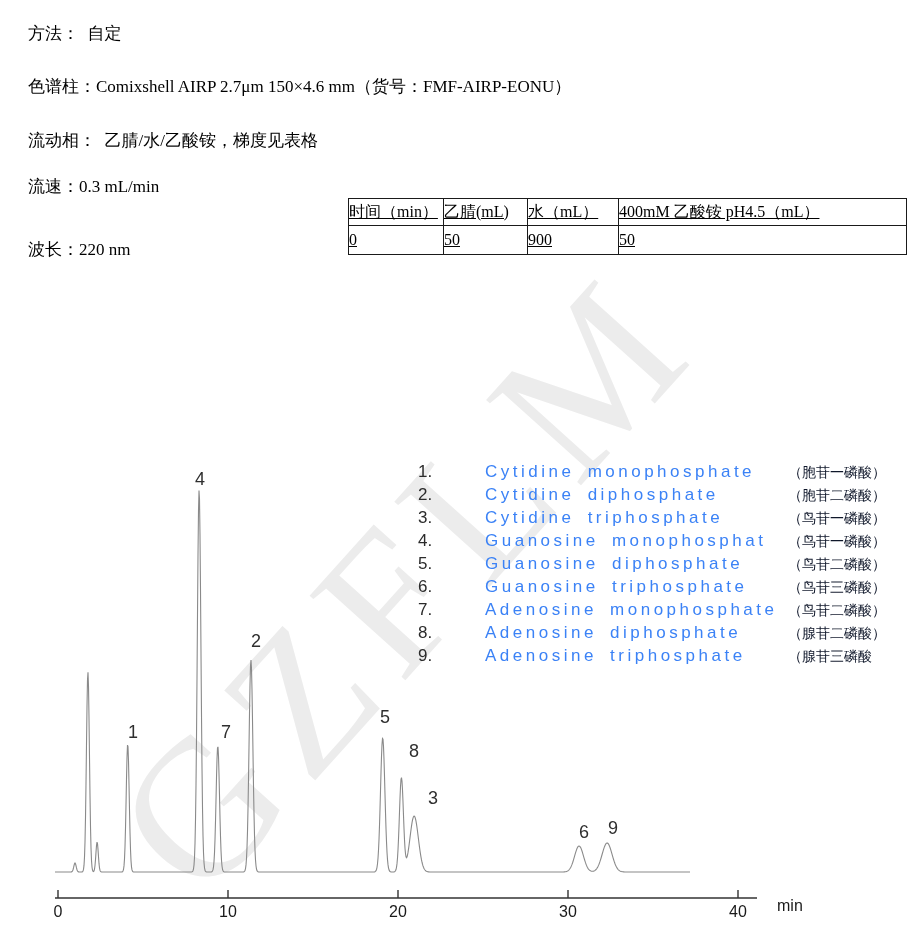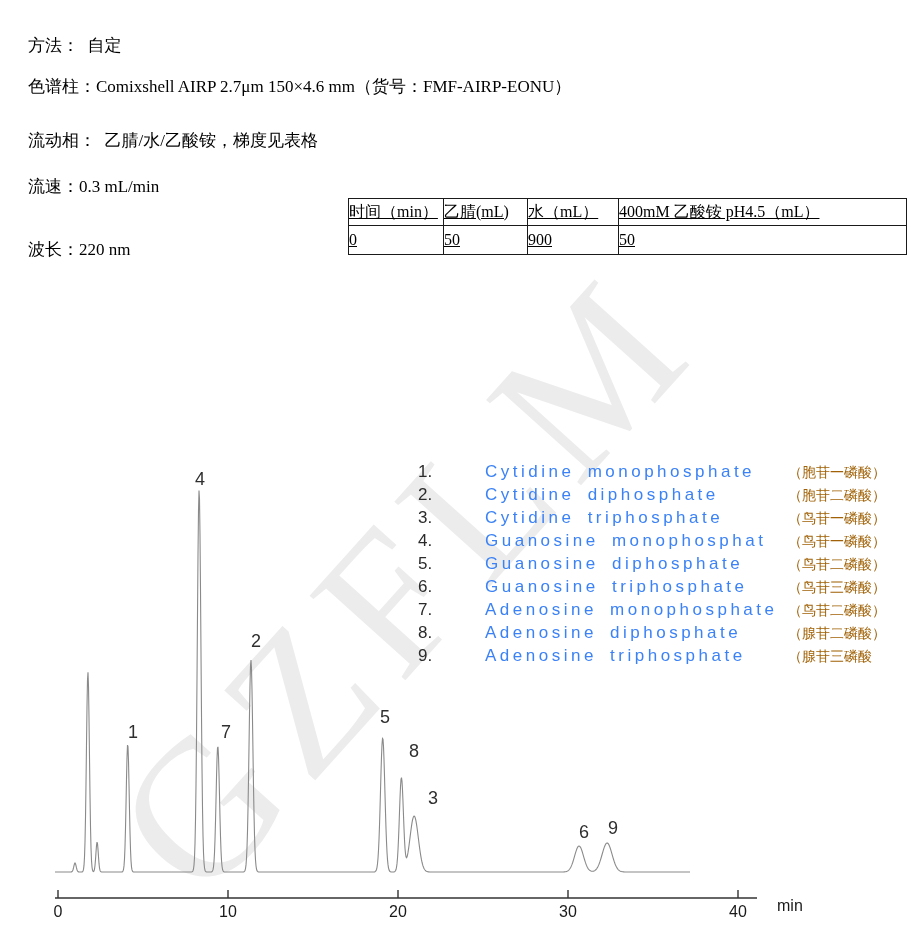--- a/index.html
+++ b/index.html
@@ -11,21 +11,21 @@
   
   .watermark{
     position:absolute;left:-35px;top:470px;width:880px;
     font-family:"Liberation Serif","DejaVu Serif",serif;
     font-size:195px;letter-spacing:18px;color:#ececec;
     text-align:center;transform:rotate(-48deg);transform-origin:center;
     user-select:none;z-index:0;white-space:nowrap;
   }
   
   .doc-line{position:absolute;left:28px;font-size:17px;white-space:pre;z-index:2;}
-  .l-method{top:34px;}
+  .l-method{top:22px;}
   .l-column{top:75px;}
   .l-mobile{top:129px;}
   .l-flow{top:175px;}
   .l-wave{top:238px;}
   
   .gtable{
     position:absolute;left:348px;top:198px;width:558px;z-index:2;
     border-collapse:collapse;table-layout:fixed;background:transparent;
   }
   .gtable th,.gtable td{
@@ -46,21 +46,21 @@
   }
   .lg-name{
     position:absolute;left:67px;top:0;white-space:nowrap;
     font-family:"Liberation Sans","DejaVu Sans",sans-serif;
     font-size:17px;color:#3b82f6;letter-spacing:3.5px;word-spacing:5px;
     max-width:302px;overflow:hidden;
   }
   .lg-cn{
     position:absolute;left:370px;top:2px;white-space:nowrap;
     font-family:"Liberation Serif","DejaVu Serif",serif;
-    font-size:14px;color:#a16207;
+    font-size:14px;color:#0f172a;
   }
   
   .chrom{position:absolute;left:0;top:0;width:915px;height:944px;z-index:1;}
 </style>
 </head>
 <body>
 
 <div class="watermark">GZFLM</div>
 
 <div class="doc-line l-method">方法：  自定</div>

